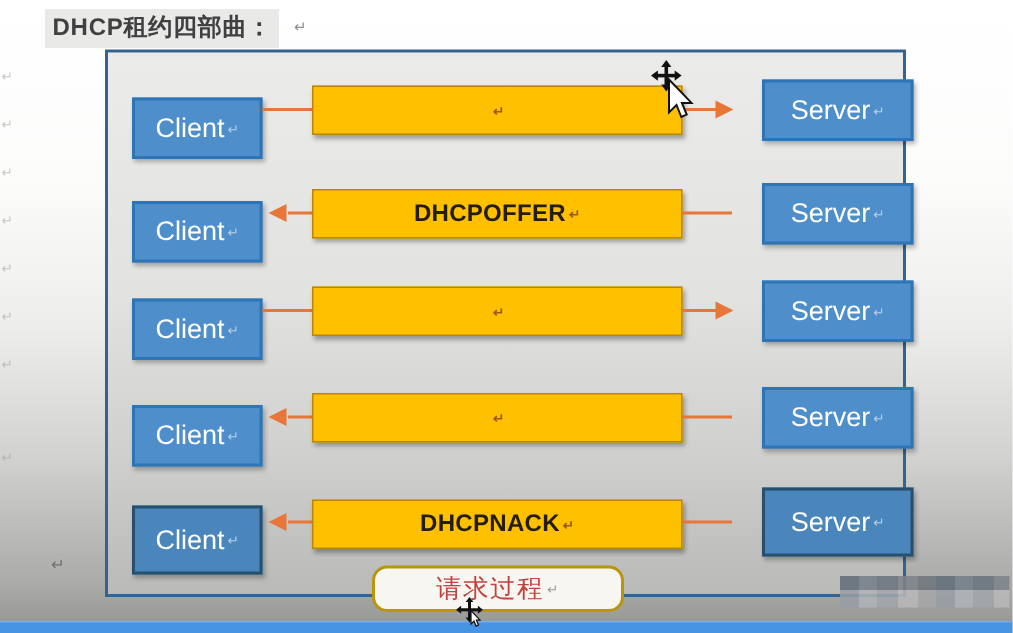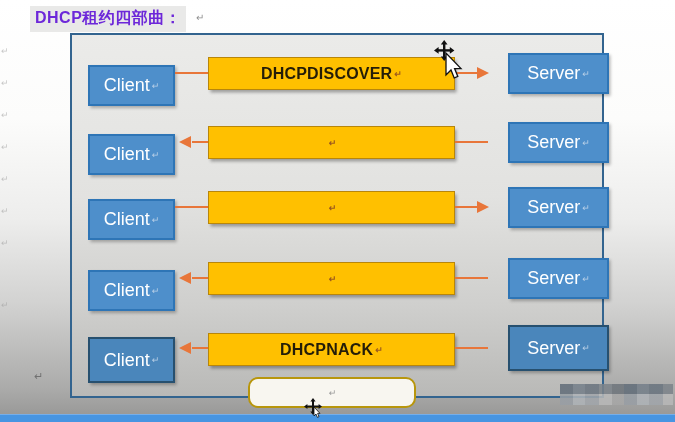--- a/index.html
+++ b/index.html
@@ -4,21 +4,21 @@
 <style>
   html,body{margin:0;padding:0;}
   .page{
     position:relative; width:675px; height:422px; overflow:hidden;
     font-family:"Liberation Sans",sans-serif;
     background:linear-gradient(180deg,#ffffff 0%,#fcfcfb 28%,#ededec 52%,#d2d2d1 72%,#ababaa 92%,#949493 100%);
   }
   
   .title-block{
     position:absolute; left:30px; top:6px; padding:2px 5px 3px 5px;
-    background:#e9e9e8; color:#6d28d9; font-size:16px; font-weight:600; letter-spacing:.5px;
+    background:#e9e9e8; color:#404040; font-size:16px; font-weight:600; letter-spacing:.5px;
   }
   .title-ret{position:absolute; left:196px; top:12px; font-size:10px; color:#8f8f8f;}
   
   .container{
     position:absolute; left:70px; top:33px; width:530px; height:361px;
     border:2px solid #33648f;
     background:linear-gradient(180deg,#ebebe9 0%,#e2e2e0 45%,#cfcfcd 75%,#b9b9b7 100%);
   }
   
   .row{position:absolute; left:0; width:675px; height:0;}
@@ -99,39 +99,39 @@
 
   <div class="container"></div>
 
   <div class="row row1 dir-right">
     <div class="node client">
       <span>Client</span>
       <span class="ret ret-node">↵</span>
     </div>
     <div class="cline line-l"></div>
     <div class="msg">
-      <span>DHCPDISCOVER</span>
       <span class="ret ret-msg">↵</span>
     </div>
     <div class="cline line-r"></div>
     <div class="ah ah-right"></div>
     <div class="node server">
       <span>Server</span>
       <span class="ret ret-node">↵</span>
     </div>
   </div>
 
   <div class="row row2 dir-left">
     <div class="node client">
       <span>Client</span>
       <span class="ret ret-node">↵</span>
     </div>
     <div class="ah ah-left"></div>
     <div class="cline line-l"></div>
     <div class="msg">
+      <span>DHCPOFFER</span>
       <span class="ret ret-msg">↵</span>
     </div>
     <div class="cline line-r"></div>
     <div class="node server">
       <span>Server</span>
       <span class="ret ret-node">↵</span>
     </div>
   </div>
 
   <div class="row row3 dir-right">
@@ -180,20 +180,21 @@
       <span class="ret ret-msg">↵</span>
     </div>
     <div class="cline line-r"></div>
     <div class="node server">
       <span>Server</span>
       <span class="ret ret-node">↵</span>
     </div>
   </div>
 
   <div class="footer-label">
+    <span>请求过程</span>
     <span class="ret ret-label">↵</span>
   </div>
 
   <div class="watermark"></div>
 
   <div class="footer-bar"></div>
 
   <svg class="cursor-main" width="38" height="42" viewBox="0 0 38 42">
     <g fill="#101010">
       <rect x="13" y="4" width="2.4" height="13"></rect>

